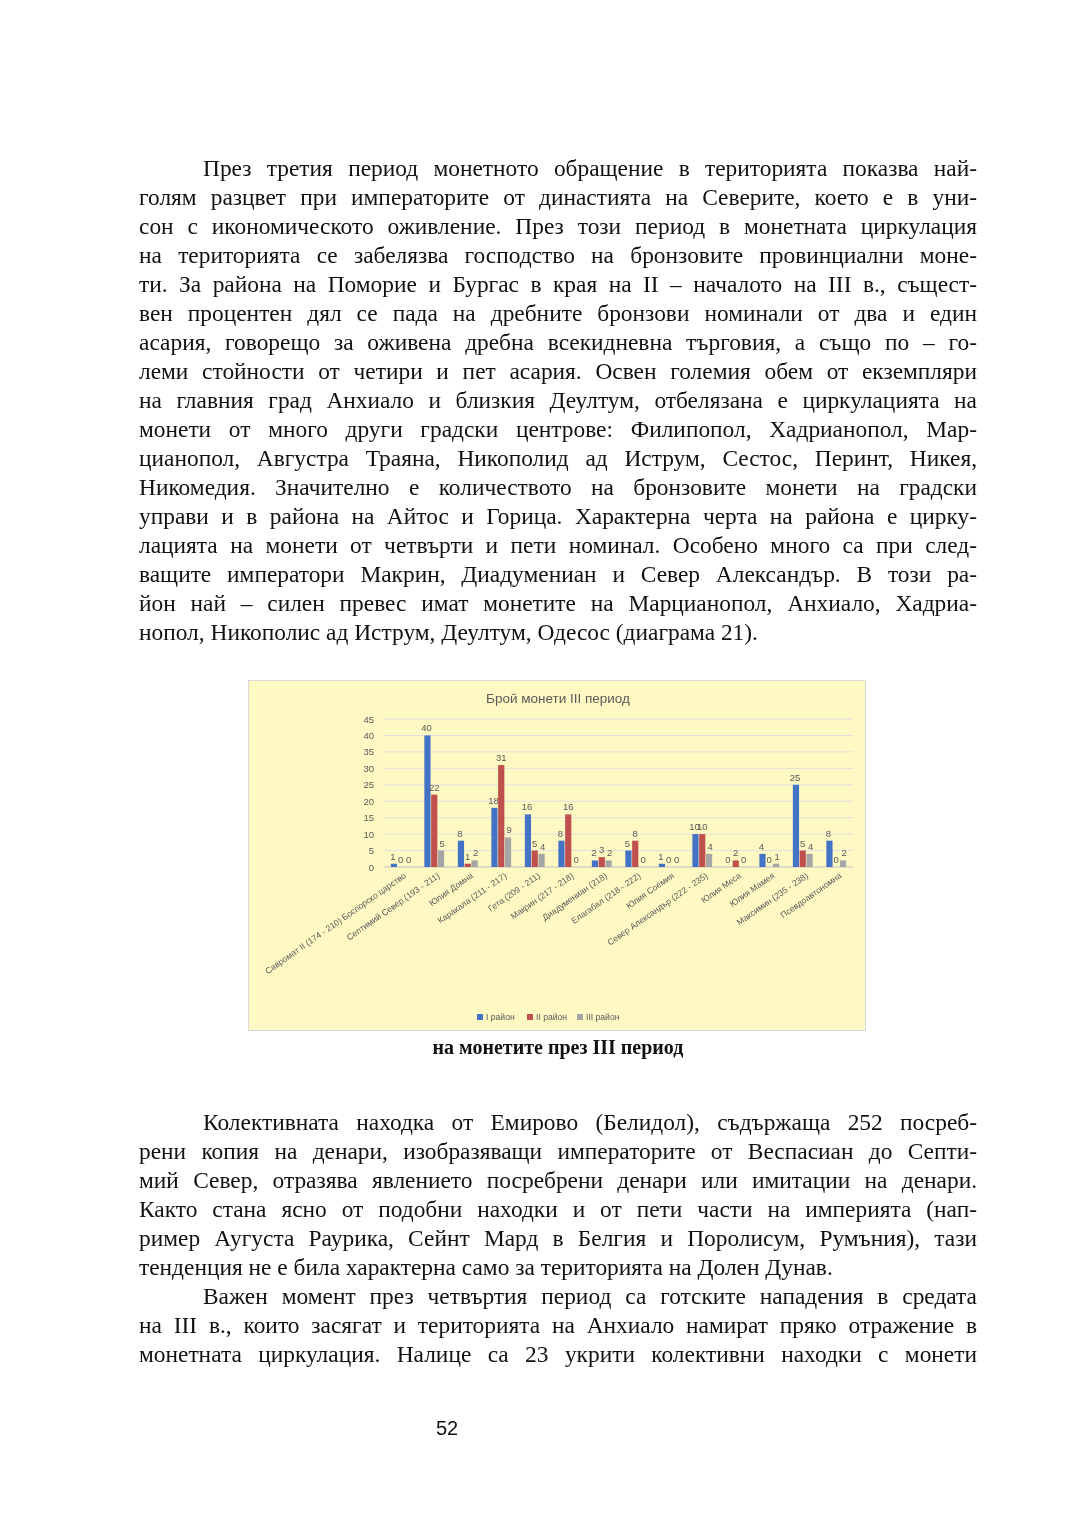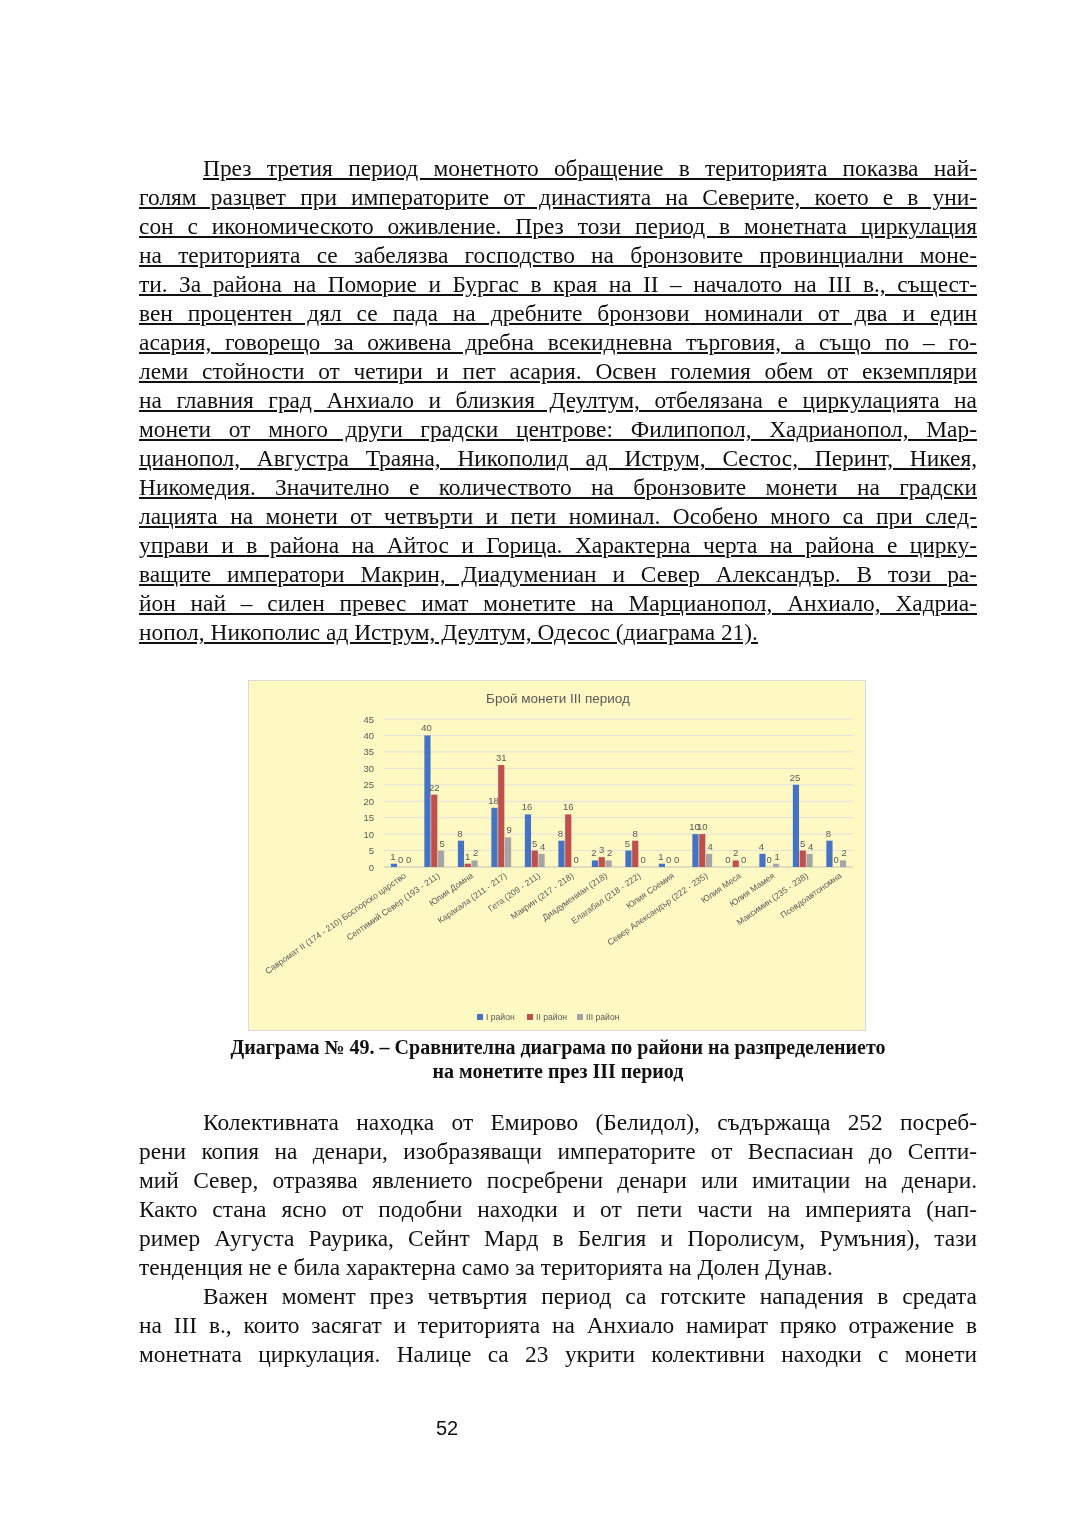--- a/index.html
+++ b/index.html
@@ -27,35 +27,35 @@
   .page-number {
     position: absolute; left: 0; width: 894px; top: 1417px; text-align: center;
     font-family: "Liberation Sans", "DejaVu Sans", sans-serif; font-size: 20px; color: #111;
   }
 </style>
 </head>
 <body>
 
 <div class="page">
 
-  <div class="para" id="p1" style="top:154px;text-decoration:underline;">
+  <div class="para" id="p1" style="top:154px;">
       <span class="line indent">През третия период монетното обращение в територията показва най-</span>
       <span class="line">голям разцвет при императорите от династията на Северите, което е в уни-</span>
       <span class="line">сон с икономическото оживление. През този период в монетната циркулация</span>
       <span class="line">на територията се забелязва господство на бронзовите провинциални моне-</span>
       <span class="line">ти. За района на Поморие и Бургас в края на II – началото на III в., същест-</span>
       <span class="line">вен процентен дял се пада на дребните бронзови номинали от два и един</span>
       <span class="line">асария, говорещо за оживена дребна всекидневна търговия, а също по – го-</span>
       <span class="line">леми стойности от четири и пет асария. Освен големия обем от екземпляри</span>
       <span class="line">на главния град Анхиало и близкия Деултум, отбелязана е циркулацията на</span>
       <span class="line">монети от много други градски центрове: Филипопол, Хадрианопол, Мар-</span>
       <span class="line">цианопол, Августра Траяна, Никополид ад Иструм, Сестос, Перинт, Никея,</span>
       <span class="line">Никомедия. Значително е количеството на бронзовите монети на градски</span>
+      <span class="line">управи и в района на Айтос и Горица. Характерна черта на района е цирку-</span>
       <span class="line">лацията на монети от четвърти и пети номинал. Особено много са при след-</span>
-      <span class="line">управи и в района на Айтос и Горица. Характерна черта на района е цирку-</span>
       <span class="line">ващите императори Макрин, Диадумениан и Север Александър. В този ра-</span>
       <span class="line">йон най – силен превес имат монетите на Марцианопол, Анхиало, Хадриа-</span>
       <span class="line last">нопол, Никополис ад Иструм, Деултум, Одесос (диаграма 21).</span>
     </div>
 
   <div class="chart-frame">
     <svg id="chart-svg" width="618" height="351">
         <text x="309" y="22" text-anchor="middle" font-size="13.5" fill="#595959" font-family="&quot;Liberation Sans&quot;, &quot;DejaVu Sans&quot;, sans-serif">Брой монети III период</text>
         <line x1="135" x2="604" y1="186" y2="186" stroke="#bfbfbf" stroke-width="1"></line>
         <text x="125" y="189.5" text-anchor="end" font-size="9.5" fill="#595959" font-family="&quot;Liberation Sans&quot;, &quot;DejaVu Sans&quot;, sans-serif">0</text>
@@ -178,21 +178,20 @@
         <rect x="228" y="333" width="6" height="6" fill="#4472c4"></rect>
         <text x="237" y="339" font-size="8.6" fill="#595959" font-family="&quot;Liberation Sans&quot;, &quot;DejaVu Sans&quot;, sans-serif">I район</text>
         <rect x="278" y="333" width="6" height="6" fill="#c0504d"></rect>
         <text x="287" y="339" font-size="8.6" fill="#595959" font-family="&quot;Liberation Sans&quot;, &quot;DejaVu Sans&quot;, sans-serif">II район</text>
         <rect x="328" y="333" width="6" height="6" fill="#a5a5a5"></rect>
         <text x="337" y="339" font-size="8.6" fill="#595959" font-family="&quot;Liberation Sans&quot;, &quot;DejaVu Sans&quot;, sans-serif">III район</text>
       </svg>
   </div>
 
   <div class="caption" style="top:1035px;">
-    <div>Диаграма № 49. – Сравнителна диаграма по райони на разпределението</div>
     <div>на монетите през III период</div>
   </div>
 
   <div class="para" id="p2" style="top:1108px;">
       <span class="line indent">Колективната находка от Емирово (Белидол), съдържаща 252 посреб-</span>
       <span class="line">рени копия на денари, изобразяващи императорите от Веспасиан до Септи-</span>
       <span class="line">мий Север, отразява явлението посребрени денари или имитации на денари.</span>
       <span class="line">Както стана ясно от подобни находки и от пети части на империята (нап-</span>
       <span class="line">ример Аугуста Раурика, Сейнт Мард в Белгия и Поролисум, Румъния), тази</span>
       <span class="line last">тенденция не е била характерна само за територията на Долен Дунав.</span>

